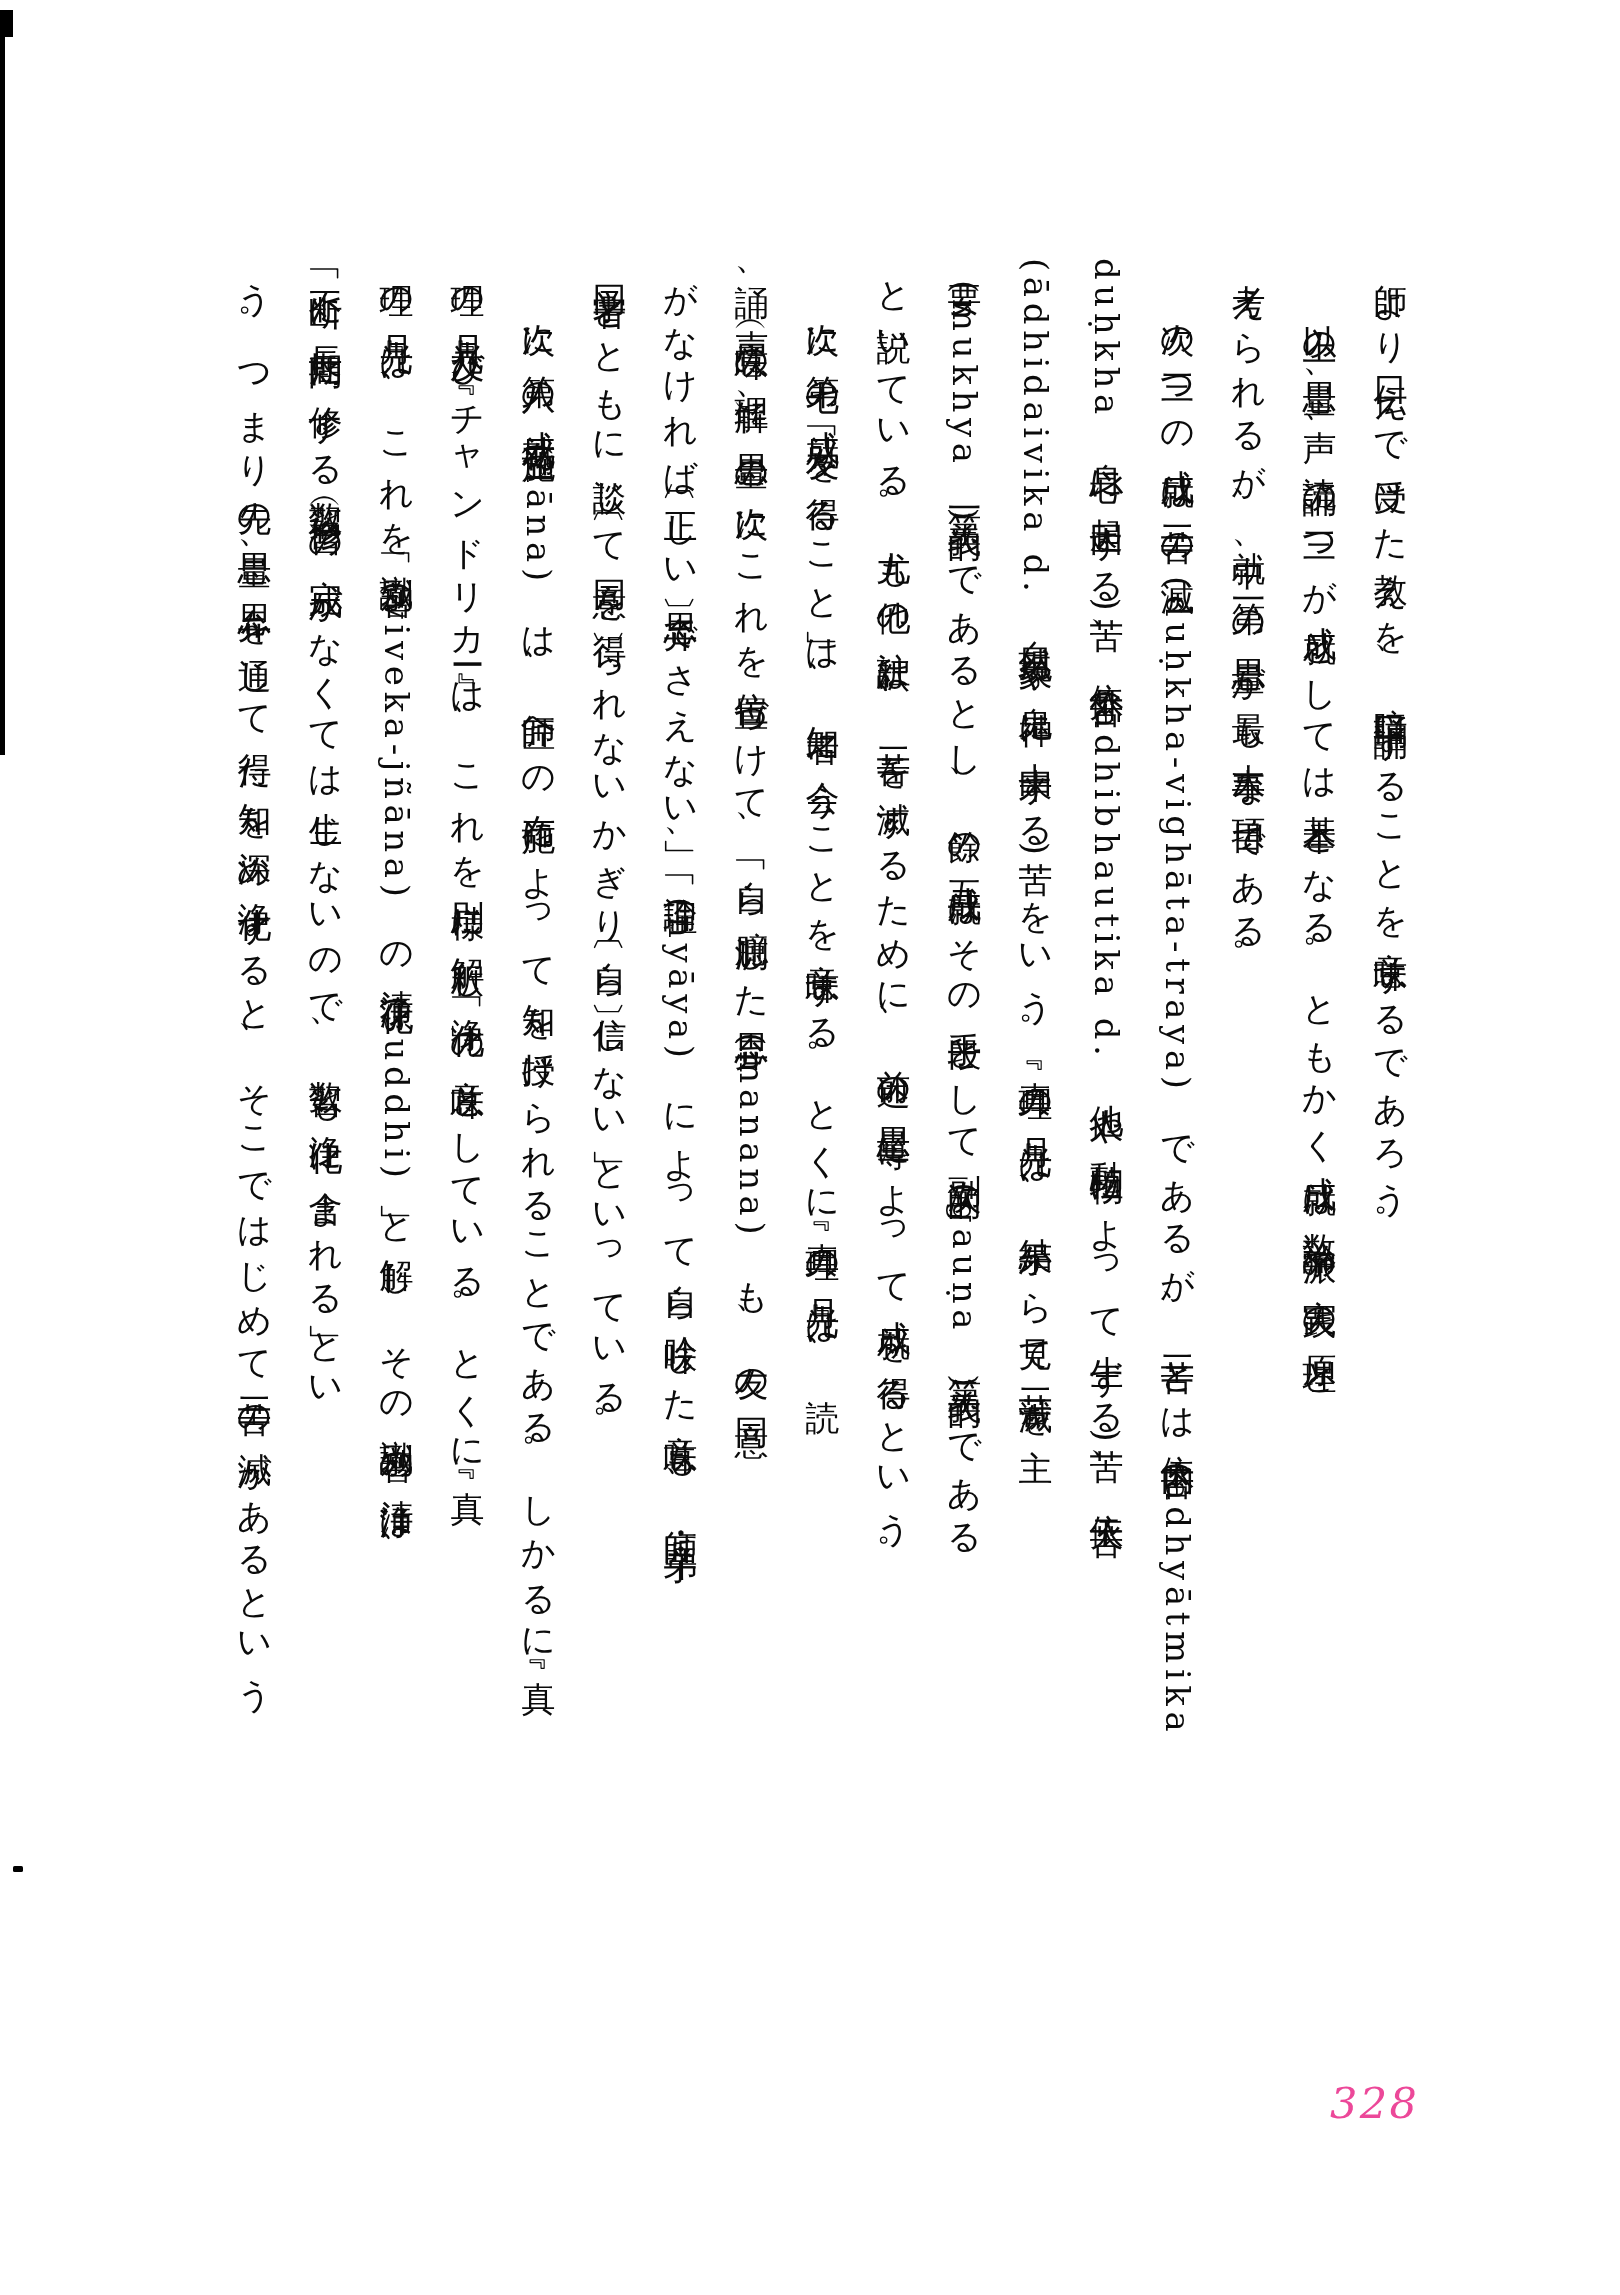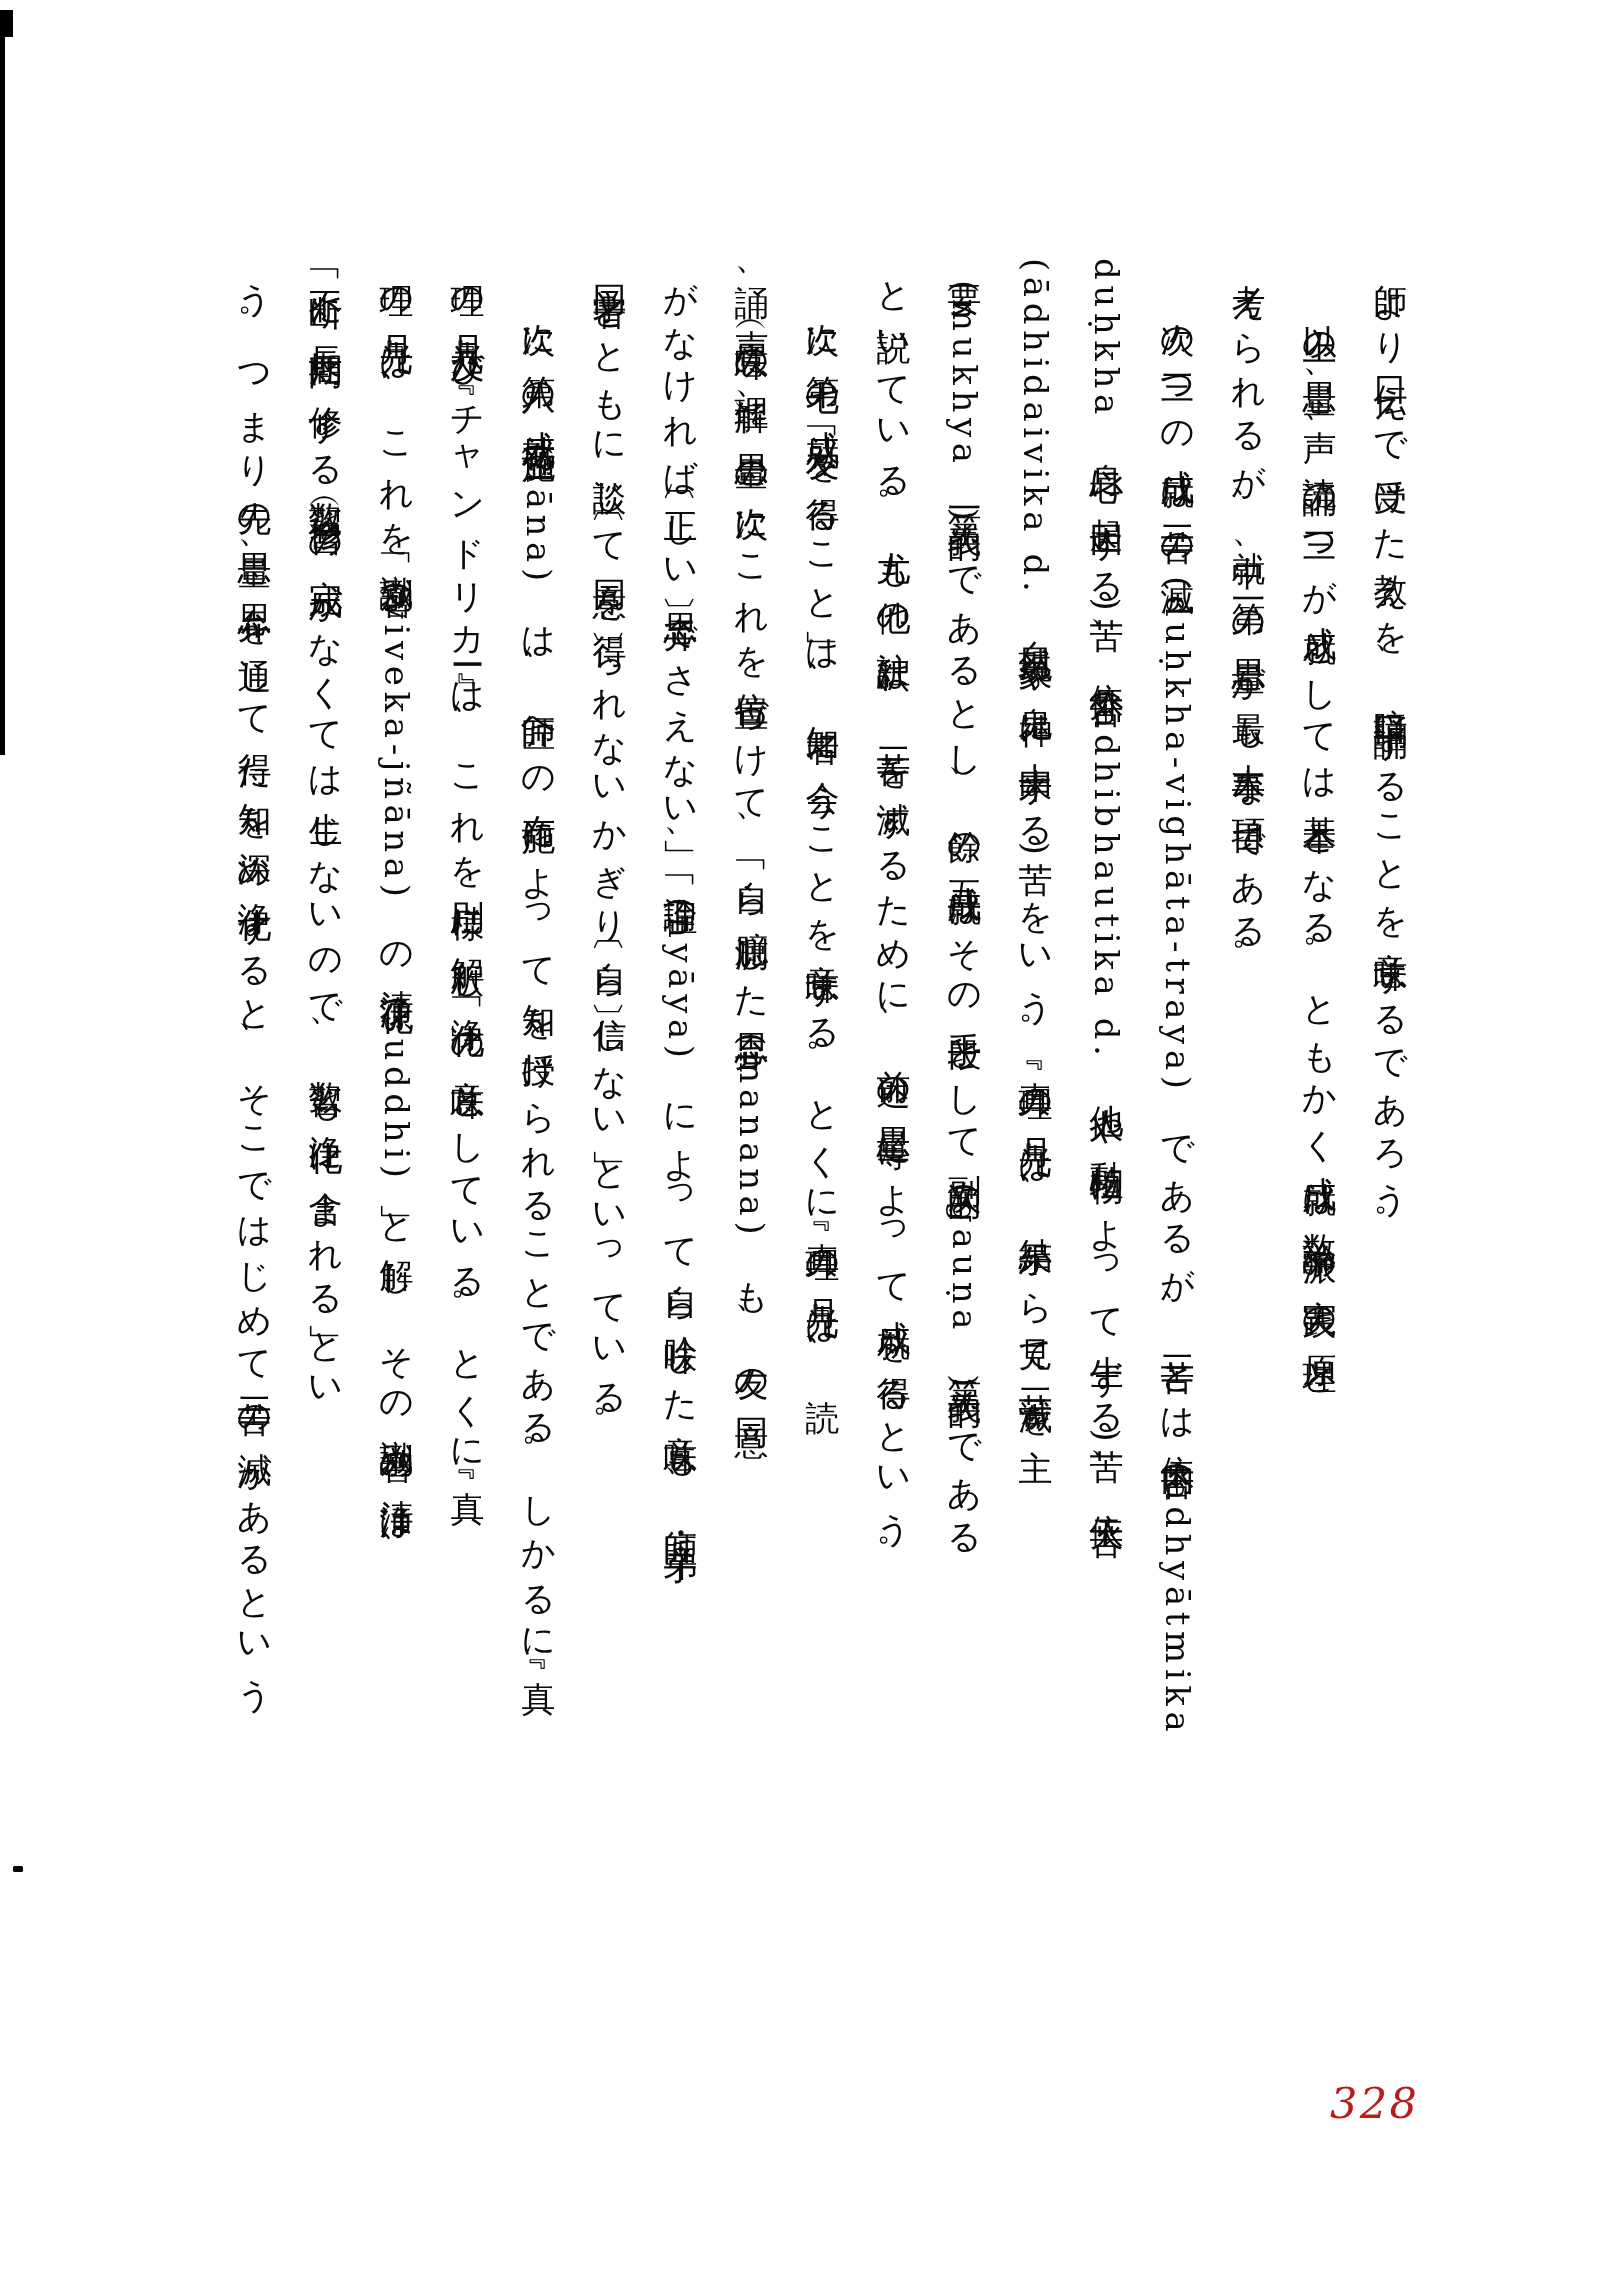--- a/index.html
+++ b/index.html
@@ -41,21 +41,21 @@
   .column.indent {
     text-indent: 40px; 
   }
   .page-number {
     position: absolute;
     left: 1330px;
     top: 2078px;
     font-size: 43px;
     font-style: italic;
     letter-spacing: 2.4px;
-    color: #b91c1c;
+    color: #ec4899;
   }
   
   .artifact {
     position: absolute;
     background: #000;
   }
   .artifact-left-line {
     left: 0; top: 9.6px;
     width: 4.8px; height: 745px;
   }

